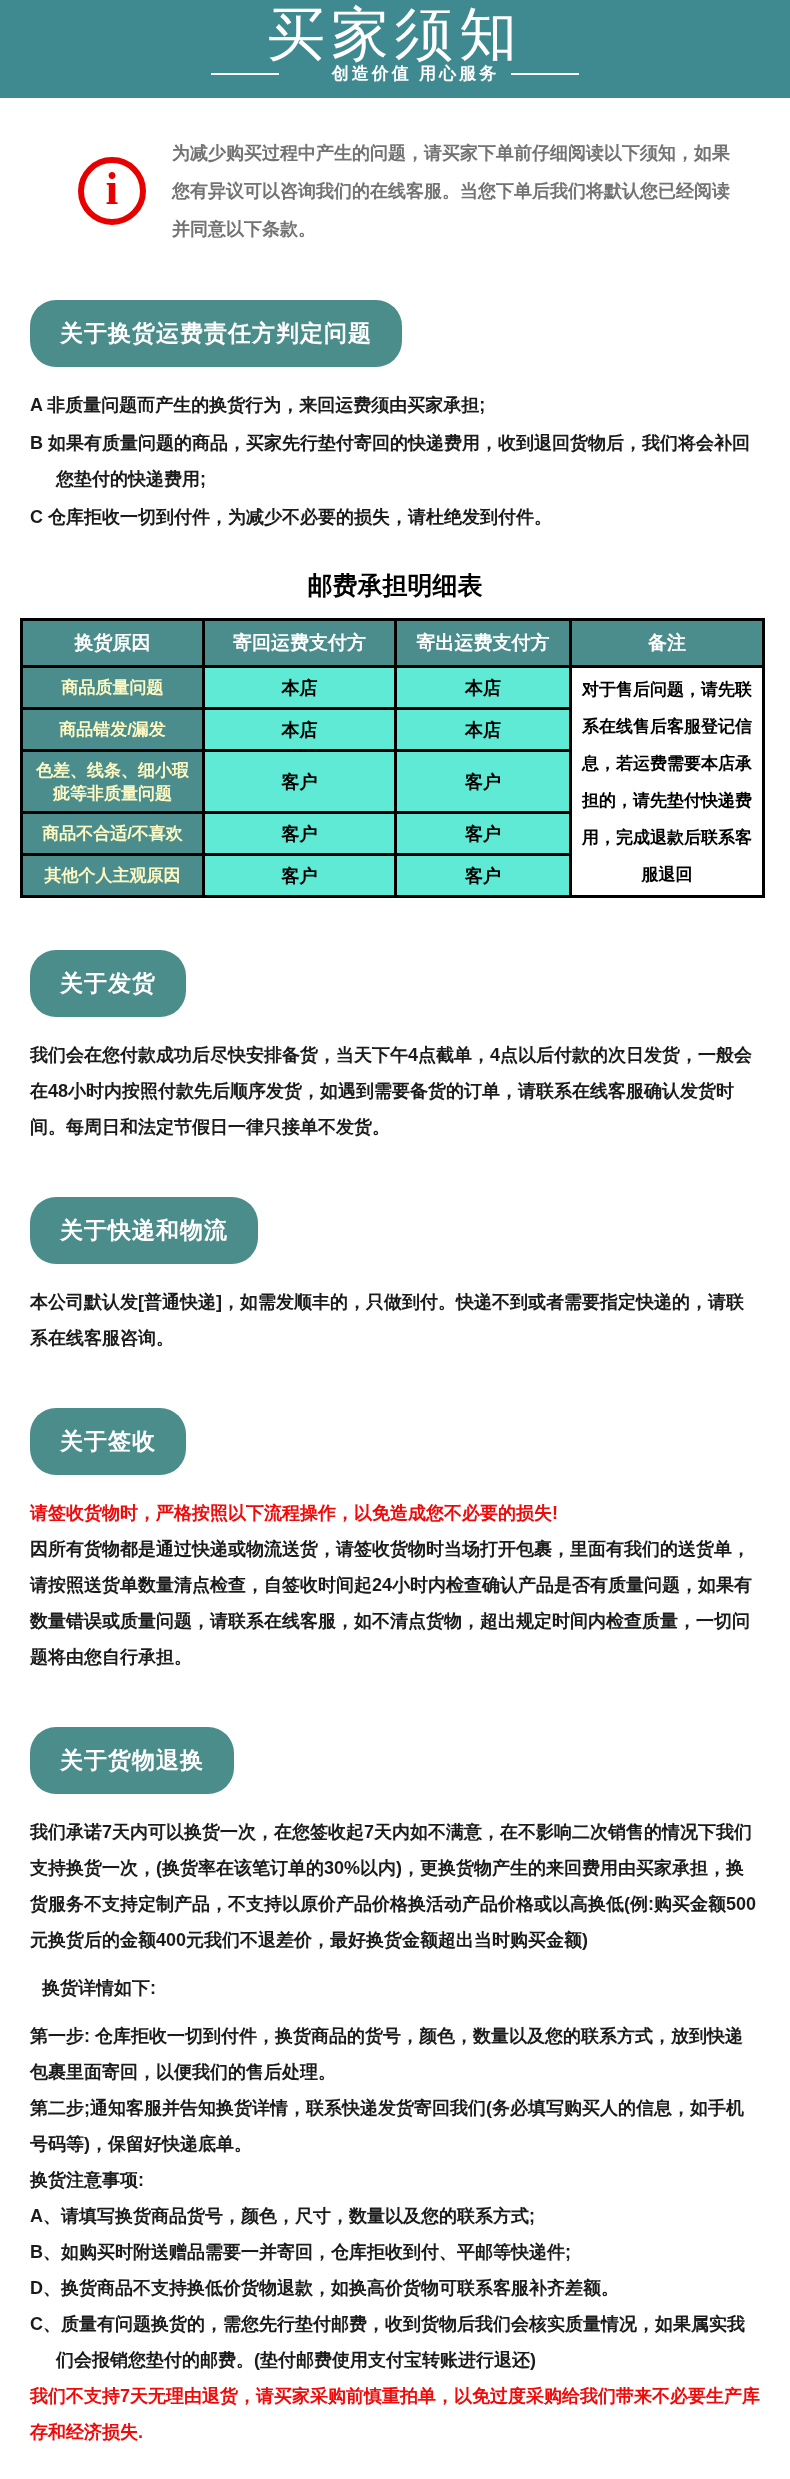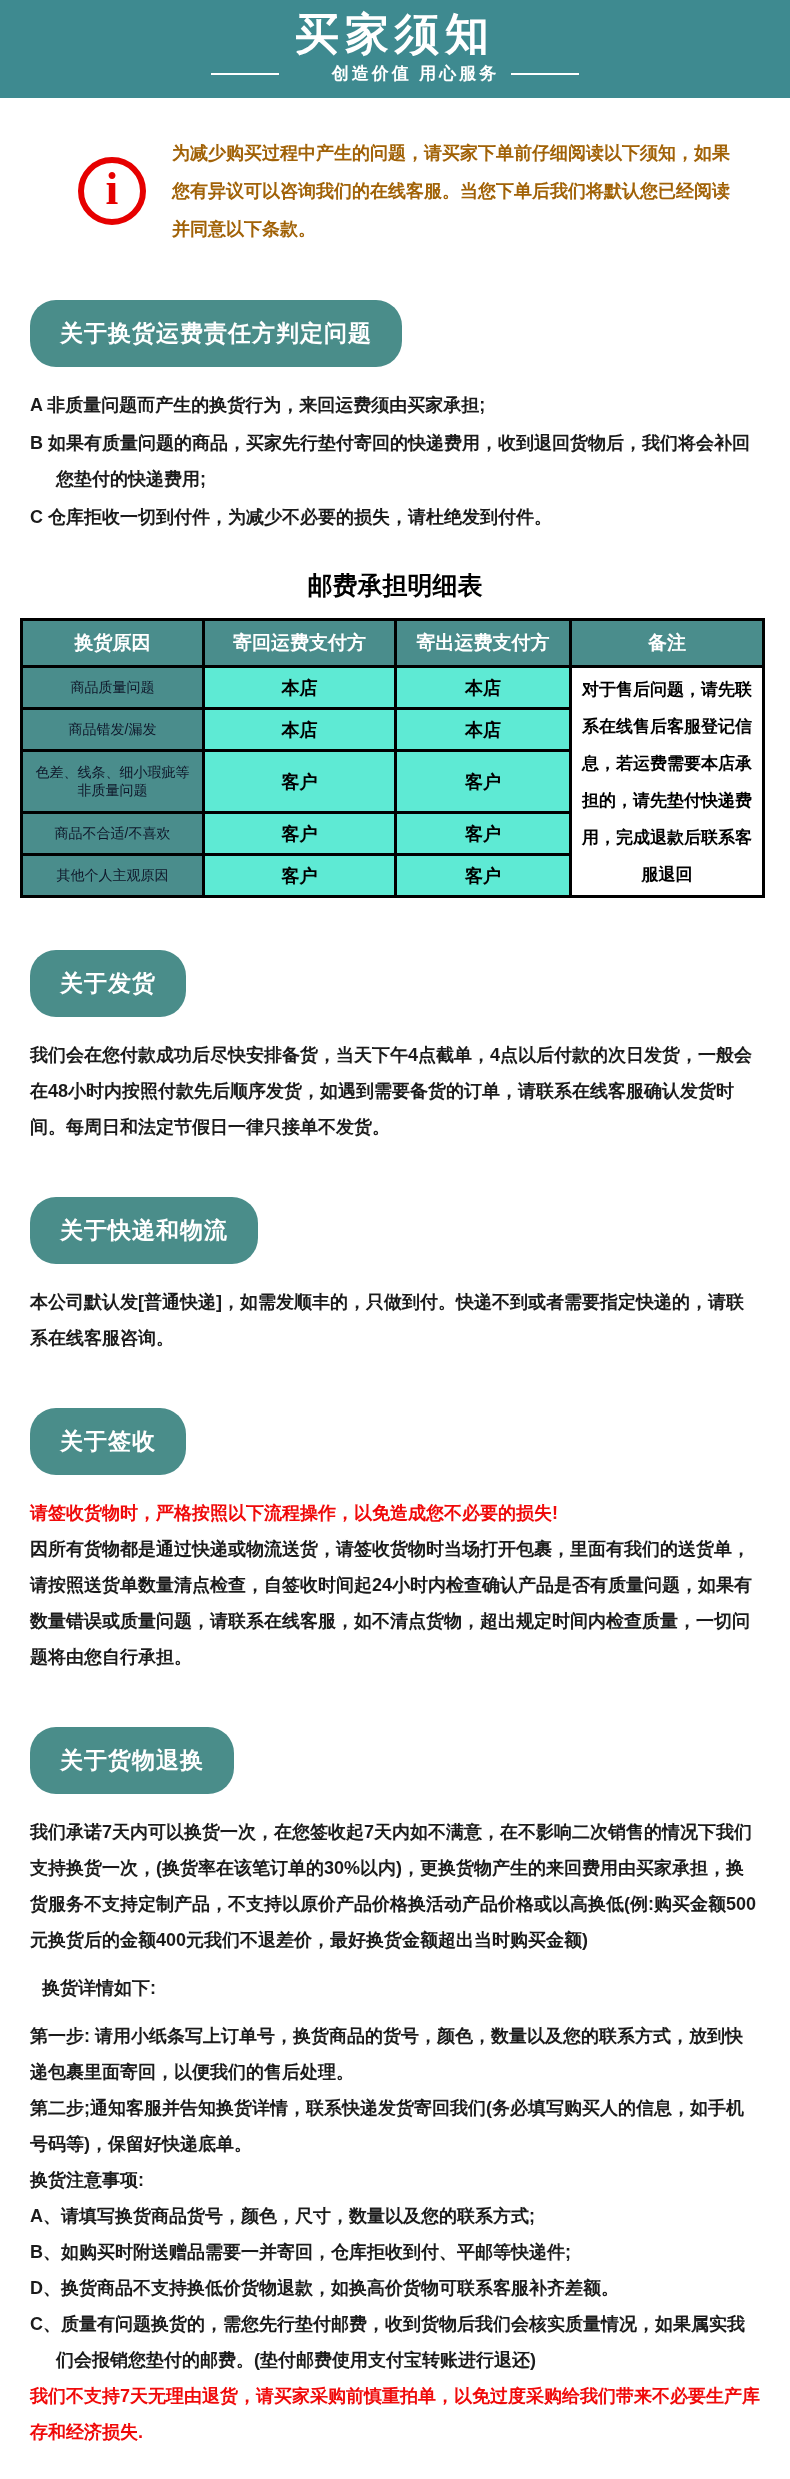--- a/index.html
+++ b/index.html
@@ -1,49 +1,49 @@
 <!DOCTYPE html>
 <html><head>
 <meta charset="utf-8">
 <style>
   html,body { margin:0; padding:0; background:#ffffff; }
   body { font-family:"Liberation Sans","DejaVu Sans",sans-serif; }
   .page { width:790px; height:2479px; overflow:hidden; background:#ffffff; margin:0; position:relative; }
 
   
   .hdr { background:#3e8a90; height:98px; text-align:center; color:#fff; }
-  .hdr h1 { margin:0; padding-top:8px; font-size:44px; font-weight:bold; letter-spacing:6px; line-height:52px; }
+  .hdr h1 { margin:0; padding-top:8px; font-size:58px; font-weight:normal; letter-spacing:6px; line-height:52px; }
   .hdr .sub { display:flex; align-items:center; justify-content:center; gap:12px; margin-top:2px; }
   .hdr .sub .ln { width:68px; height:2px; background:#ffffff; }
   .hdr .sub .st { font-size:17px; font-weight:bold; letter-spacing:3px;margin-left:41px; }
 
   .content { padding:0 30px; color:#1b1b1b; }
 
   
   .notice { display:flex; align-items:center; gap:26px; margin:36px 18px 0 48px; }
   .info-ic { flex:0 0 56px; width:56px; height:56px; border:6px solid #e60000; border-radius:50%;
              display:flex; align-items:center; justify-content:center; }
   .info-ic span { font-family:"Liberation Serif","DejaVu Serif",serif; font-size:46px; font-weight:bold;
                   color:#e60000; line-height:1; margin-top:-4px; }
-  .notice p { margin:0; color:#a16207; font-size:18px; font-weight:bold; line-height:38px; }
+  .notice p { margin:0; color:#737373; font-size:18px; font-weight:bold; line-height:38px; }
 
   
   .sec { margin-top:52px; }
   .pill { display:inline-block; background:#4a8d8a; color:#ffffff; font-size:23px; font-weight:bold;
           padding:18px 30px; border-radius:26px; letter-spacing:1px; }
   .sec .body { margin-top:20px; font-size:18px; font-weight:600; line-height:36px; color:#1b1b1b; }
   .red { color:#f00a0a; font-weight:bold; }
   .hang { padding-left:1.45em; text-indent:-1.45em; margin:2px 0; }
 
   
   .tbl-title { text-align:center; font-size:25px; font-weight:bold; margin:34px 0 16px 0; color:#000; }
   table.postage { border-collapse:collapse; width:742px; margin-left:-10px; table-layout:fixed; }
   table.postage th, table.postage td { border:3px solid #000; text-align:center; vertical-align:middle; }
   table.postage th { background:#4a8d8c; color:#fff; font-size:19px; font-weight:bold; height:42px; }
-  td.reason { background:#4a8d8c; color:#0f172a; font-size:14px; font-weight:normal; padding:4px 8px; }
+  td.reason { background:#4a8d8c; color:#fef9c3; font-size:17px; font-weight:bold; padding:4px 8px; }
   td.pay { background:#5eead4; color:#000; font-size:18px; font-weight:600; }
   td.remark { background:#fff; color:#000; font-size:17px; font-weight:600; line-height:37px; padding:0 10px; text-align:center; }
   tr.r-normal { height:42px; } tr.r-tall { height:62px; }
 
   .steps p, .notes p { margin:0; }
 </style>
 </head>
 <body>
 
 <div class="page">
@@ -137,21 +137,21 @@
         <p style="margin:0">因所有货物都是通过快递或物流送货，请签收货物时当场打开包裹，里面有我们的送货单，请按照送货单数量清点检查，自签收时间起24小时内检查确认产品是否有质量问题，如果有数量错误或质量问题，请联系在线客服，如不清点货物，超出规定时间内检查质量，一切问题将由您自行承担。</p>
       </div>
     </div>
 
     <div class="sec">
       <div class="pill">关于货物退换</div>
       <div class="body">
         <p style="margin:0">我们承诺7天内可以换货一次，在您签收起7天内如不满意，在不影响二次销售的情况下我们支持换货一次，(换货率在该笔订单的30%以内)，更换货物产生的来回费用由买家承担，换货服务不支持定制产品，不支持以原价产品价格换活动产品价格或以高换低(例:购买金额500元换货后的金额400元我们不退差价，最好换货金额超出当时购买金额)</p>
         <p style="margin:12px">换货详情如下:</p>
         <div class="steps">
-          <p>第一步: 请用小纸条写上订单号，换货商品的货号，颜色，数量以及您的联系方式，放到快递包裹里面寄回，以便我们的售后处理。</p>
+          <p>第一步: 仓库拒收一切到付件，换货商品的货号，颜色，数量以及您的联系方式，放到快递包裹里面寄回，以便我们的售后处理。</p>
           <p>第二步;通知客服并告知换货详情，联系快递发货寄回我们(务必填写购买人的信息，如手机号码等)，保留好快递底单。</p>
         </div>
         <p style="margin:0">换货注意事项:</p>
         <div class="notes">
           <p class="hang">A、请填写换货商品货号，颜色，尺寸，数量以及您的联系方式;</p>
           <p class="hang">B、如购买时附送赠品需要一并寄回，仓库拒收到付、平邮等快递件;</p>
           <p class="hang">D、换货商品不支持换低价货物退款，如换高价货物可联系客服补齐差额。</p>
           <p class="hang">C、质量有问题换货的，需您先行垫付邮费，收到货物后我们会核实质量情况，如果属实我们会报销您垫付的邮费。(垫付邮费使用支付宝转账进行退还)</p>
         </div>
         <p class="red" style="margin:0">我们不支持7天无理由退货，请买家采购前慎重拍单，以免过度采购给我们带来不必要生产库存和经济损失.</p>

